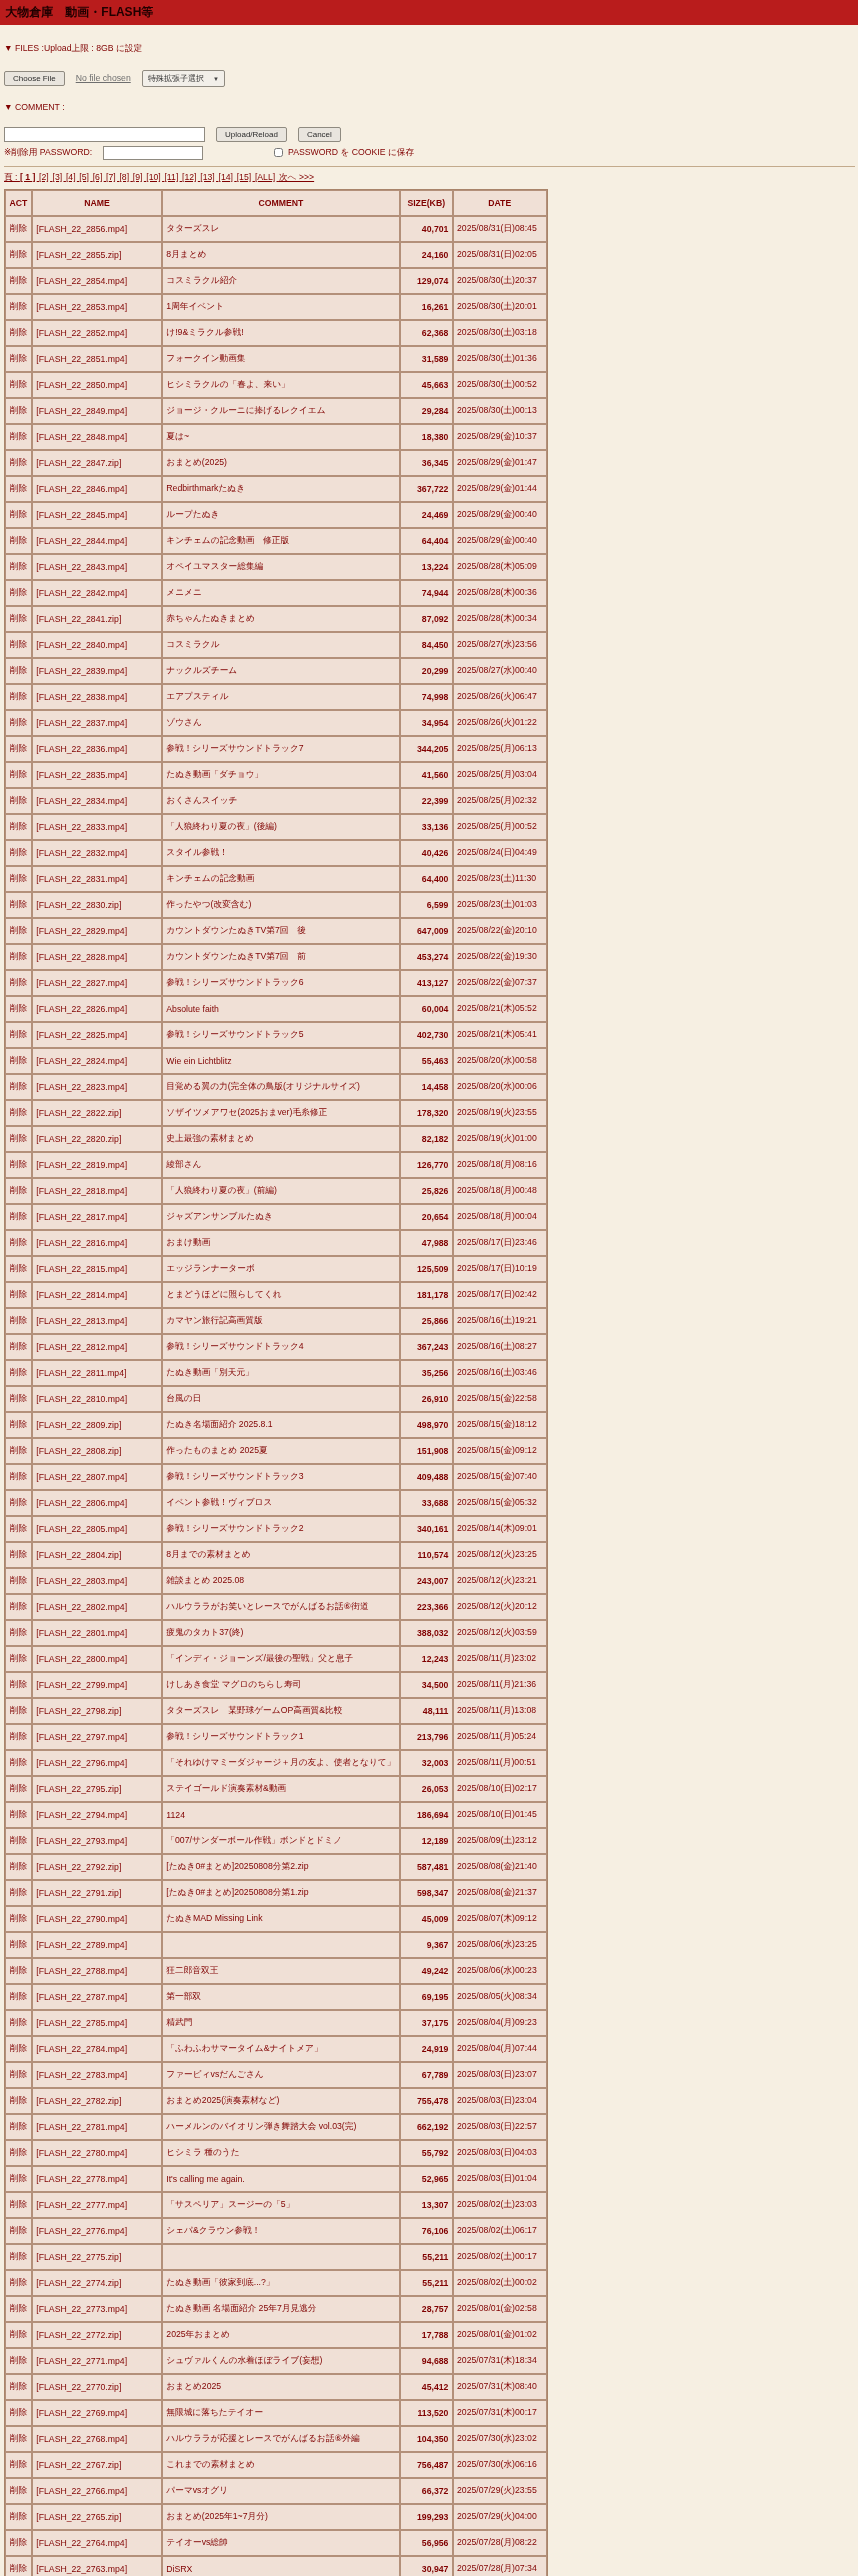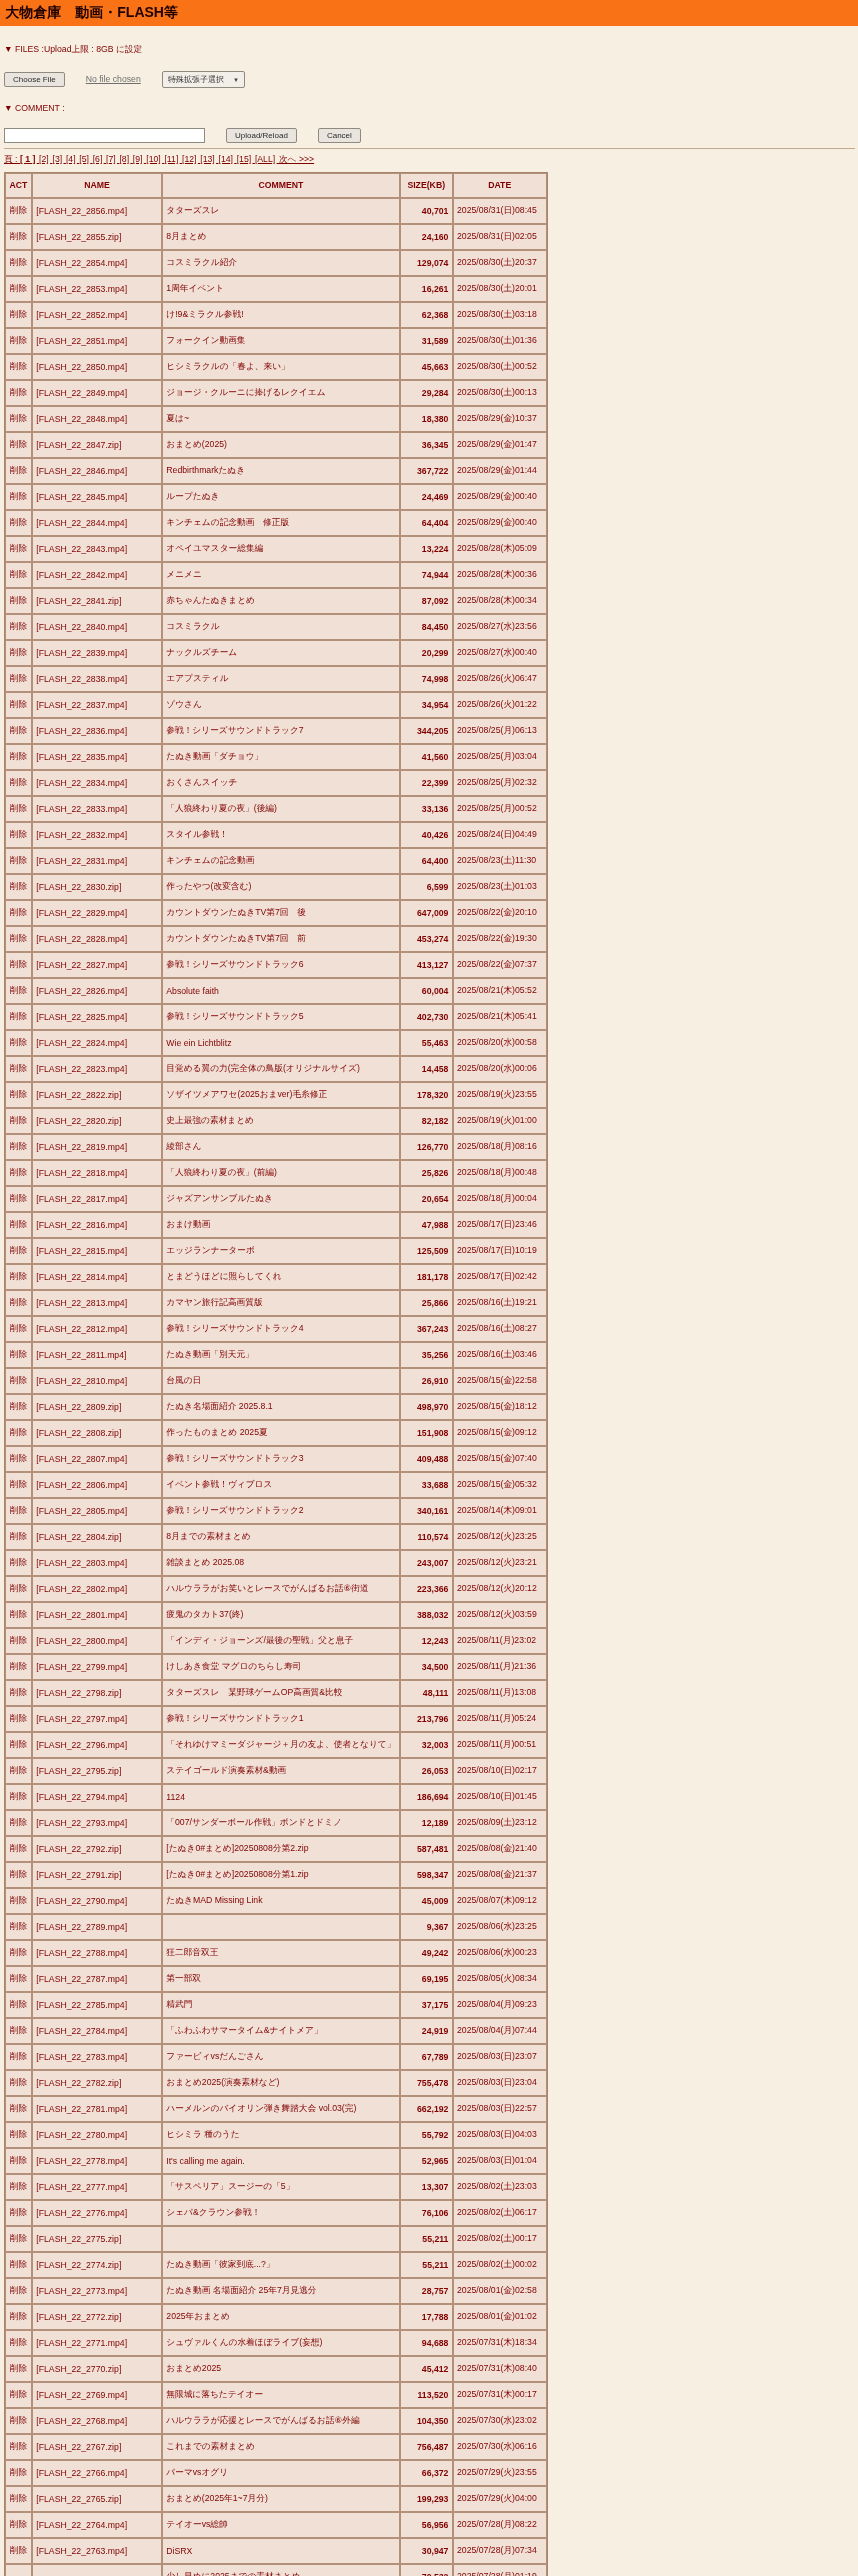--- a/index.html
+++ b/index.html
@@ -6,30 +6,30 @@
   html,body { margin:0; padding:0; }
   body {
     background:#f6efe2;
     color:#800000;
     font-family:"Liberation Sans","DejaVu Sans",sans-serif;
     font-size:8.7px;
     width:859px;
   }
   a { color:#800000; text-decoration:none; cursor:pointer; }
   .titlebar {
-    background:#f97316;
+    background:#b91c1c;
     color:#200000;
     font-weight:bold;
-    font-size:14px;
+    font-size:12px;
     padding:4px 5.3px;
   }
   .content { padding:2.7px 4px 6.7px 4px; }
   .line { margin:15px 0; }
   .notice { margin:4px 0 5.3px 0; }
-  .formrow { margin:4px 0; display:flex; align-items:center; gap:21px; }
+  .formrow { margin:4px 0; display:flex; align-items:center; gap:11px; }
   .btn {
     display:inline-block;
     background:#e9e5de;
     border:0.7px solid #8f8a80;
     border-radius:2px;
     padding:2px 8px;
     color:#2b2b2b;
     font-size:8px;
     cursor:pointer;
     font-family:"Liberation Sans","DejaVu Sans",sans-serif;
@@ -104,20 +104,28 @@
   </div>
 
   <div class="line">▼ COMMENT :</div>
 
   <div class="formrow">
     <input type="text" class="textinput w-comment" style="">
     <button class="btn">Upload/Reload</button>
     <button class="btn">Cancel</button>
   </div>
 
+  <div class="formrow">
+    <span>※削除用 PASSWORD:</span>
+    <input type="password" class="textinput w-pass" style="">
+    <span class="cookiewrap">
+      <input type="checkbox" class="chk" style="">
+      <span>PASSWORD を COOKIE に保存</span>
+    </span>
+  </div>
 
 
   <hr class="sep">
 
   <div class="pagination">
     <span>頁 : </span><span><a class="current">[ 1 ]</a> <a>[2]</a> <a>[3]</a> <a>[4]</a> <a>[5]</a> <a>[6]</a> <a>[7]</a> <a>[8]</a> <a>[9]</a> <a>[10]</a> <a>[11]</a> <a>[12]</a> <a>[13]</a> <a>[14]</a> <a>[15]</a> <a>[ALL]</a> <a>次へ &gt;&gt;&gt;</a></span>
   </div>
 
   <table class="files">
     <thead>

